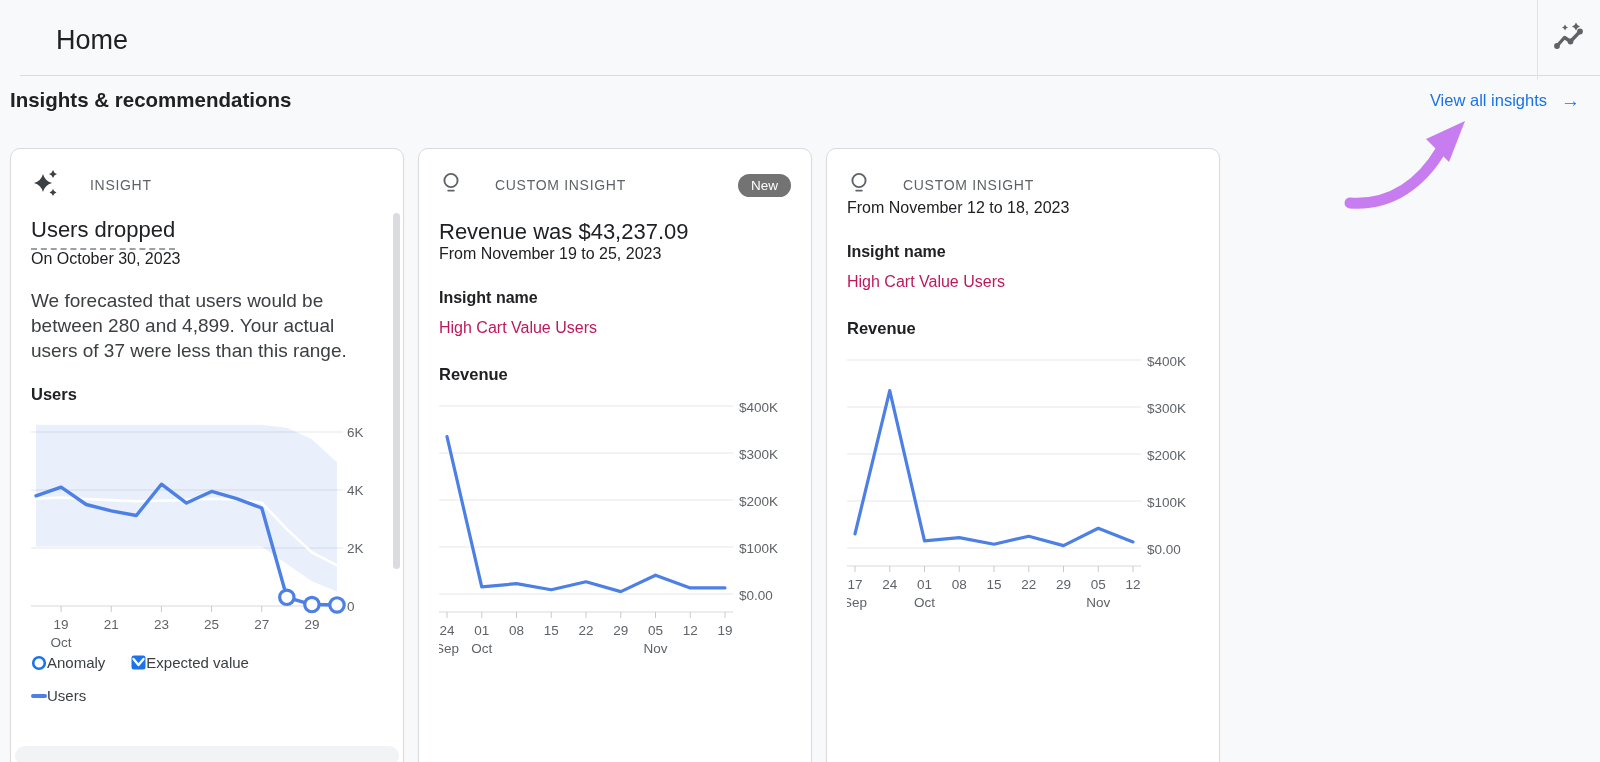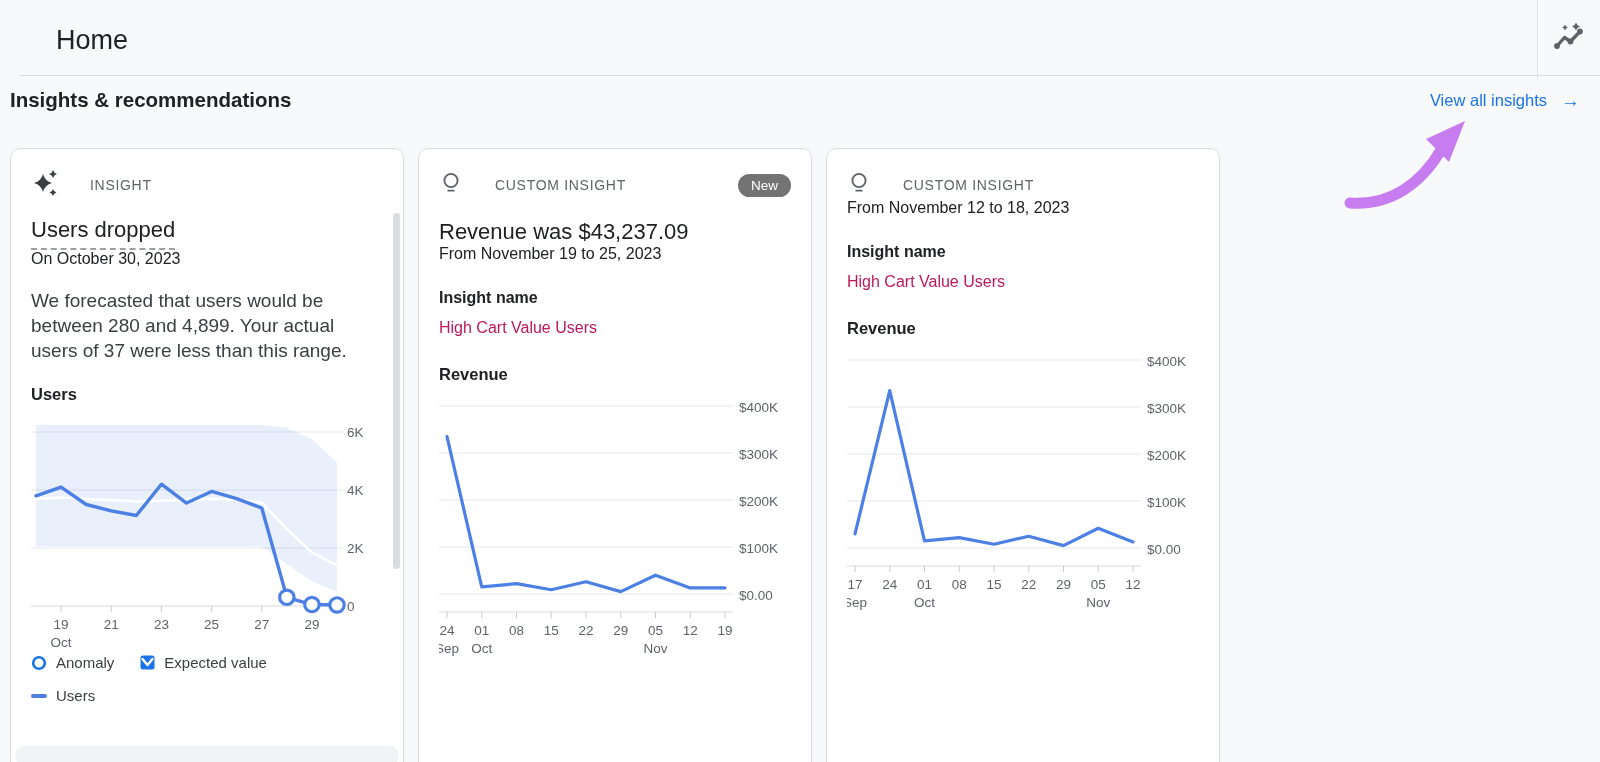--- a/index.html
+++ b/index.html
@@ -45,21 +45,21 @@
   .insight-body { margin-top:20px; font-size:19px; line-height:25px; color:#3c4043; width:336px; }
   .insight-name-label { margin-top:26px; font-size:16px; font-weight:700; color:#202124; }
   .insight-name { margin-top:12px; font-size:16px; color:#be185d; }
   .chart-title { margin-top:22px; font-size:16.5px; font-weight:700; color:#202124; }
   .chart-title-rev { margin-top:28px; font-size:16.5px; font-weight:700; color:#202124; }
   svg.chart { display:block; margin-top:6px; }
 
   .legend-row { display:flex; align-items:center; gap:26px; font-size:15px; color:#3c4043; }
   .legend-row.first { margin-top:4px; }
   .legend-row.second { margin-top:16px; }
-  .legend-item { display:flex; align-items:center; gap:9px; }
+  .legend-item { display:flex; align-items:center; }
 
   .card-scrollbar { position:absolute; right:3px; top:64px; width:7px; height:356px; border-radius:4px; background:#dadce0; }
   .card-bottom-strip { position:absolute; left:4px; right:4px; top:597px; height:20px; background:#f1f3f4; border-radius:10px; }
 </style>
 </head>
 <body>
 
 <div class="topbar">
   <div class="home-title">Home</div>
   <div class="topbar-divider"></div>

